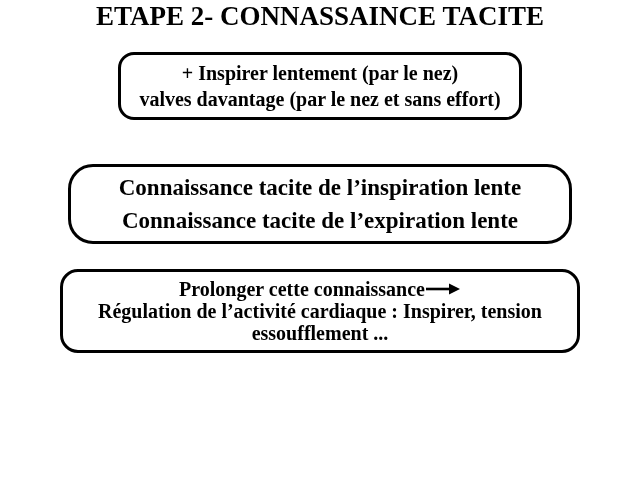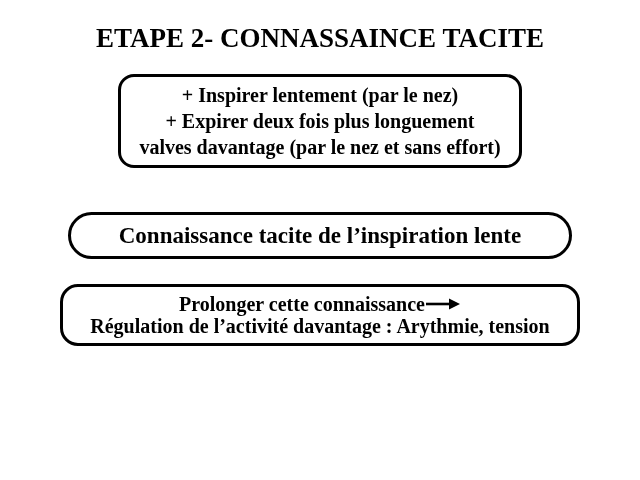--- a/index.html
+++ b/index.html
@@ -14,21 +14,20 @@
     font-family: "Liberation Serif", "DejaVu Serif", serif;
     font-weight: bold;
     overflow: hidden;
   }
   .slide {
     width: 640px;
     height: 480px;
     position: relative;
   }
   .slide-title {
-    margin-top: 22px;
     text-align: center;
     font-size: 27px;
     line-height: 32px;
     white-space: nowrap;
   }
   .box {
     border: 3px solid #000000;
     margin-left: auto;
     margin-right: auto;
     box-sizing: border-box;
@@ -72,34 +71,35 @@
 </style>
 </head>
 <body>
 
 <div class="slide">
 
   <div class="slide-title">ETAPE 2- CONNASSAINCE TACITE</div>
 
   <div class="box box-instructions">
     <div class="line">+ Inspirer lentement (par le nez)</div>
-    <div class="line">+ Expirer deux fois plus longuement</div>
     <div class="line">valves davantage (par le nez et sans effort)</div>
   </div>
 
   <div class="box box-knowledge">
     <div class="line">Connaissance tacite de l’inspiration lente</div>
+    <div class="line">Connaissance tacite de l’expiration lente</div>
   </div>
 
   <div class="box box-prolongation">
     <div class="line arrow-line">
       <span>Prolonger cette connaissance</span>
       <span class="arrow-icon">
         <svg width="36" height="14" viewBox="0 0 36 14" xmlns="http://www.w3.org/2000/svg">
           <line x1="1" y1="7" x2="26" y2="7" stroke="#000000" stroke-width="2.6"></line>
           <polygon points="24,1.5 35,7 24,12.5" fill="#000000"></polygon>
         </svg>
       </span>
     </div>
-    <div class="line">Régulation de l’activité davantage : Arythmie, tension</div>
+    <div class="line">Régulation de l’activité cardiaque : Inspirer, tension</div>
+    <div class="line">essoufflement ...</div>
   </div>
 
 </div>
 
 </body></html>

